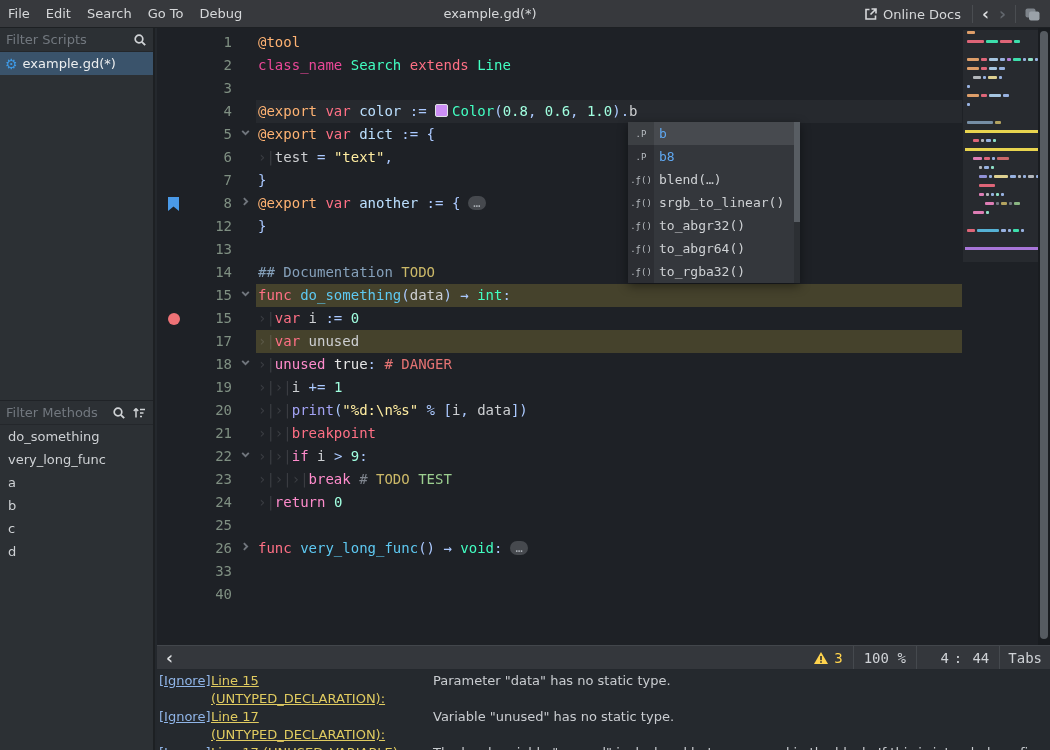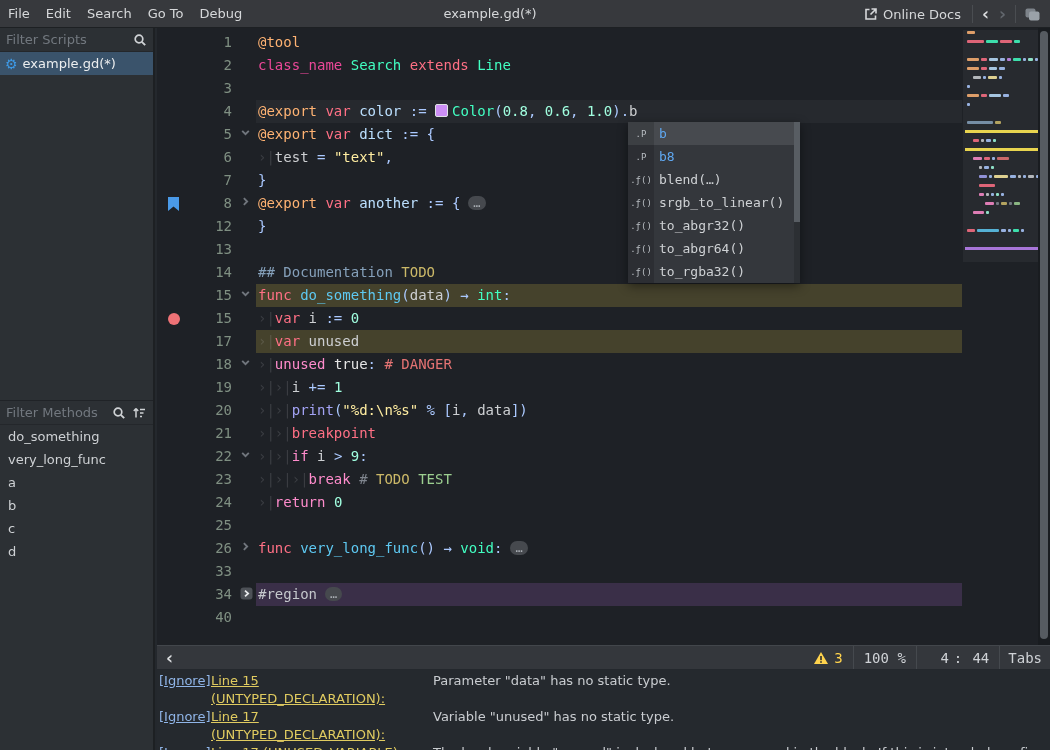--- a/index.html
+++ b/index.html
@@ -211,24 +211,20 @@
         <div class="code-line"><div class="lnum">22</div><div class="fold"><svg width="11" height="11" viewBox="0 0 10 10">
               <path d="M2 3.5 L5 6.5 L8 3.5" stroke="#71767d" stroke-width="1.7" fill="none"></path>
             </svg></div><div class="code"><span class="tab-mark">›|</span><span class="tab-mark">›|</span><span style="color: rgb(255, 140, 204); margin-top: 30px;">if </span><span style="color: rgb(205, 207, 210);">i </span><span style="color: rgb(171, 201, 255);">&gt; </span><span style="color: rgb(161, 255, 224);">9</span><span style="color: rgb(171, 201, 255);">:</span></div></div>
         <div class="code-line"><div class="lnum">23</div><div class="code"><span class="tab-mark">›|</span><span class="tab-mark">›|</span><span class="tab-mark">›|</span><span style="color: rgb(255, 140, 204);">break </span><span style="color: rgb(128, 134, 143);"># </span><span style="color: rgb(204, 185, 104);">TODO</span><span style="color: rgb(128, 134, 143);"> </span><span style="color: rgb(156, 207, 144);">TEST</span></div></div>
         <div class="code-line"><div class="lnum">24</div><div class="code"><span class="tab-mark">›|</span><span style="color: rgb(255, 140, 204);">return </span><span style="color: rgb(161, 255, 224);">0</span></div></div>
         <div class="code-line"><div class="lnum">25</div><div class="code"></div></div>
         <div class="code-line"><div class="lnum">26</div><div class="fold"><svg width="11" height="11" viewBox="0 0 10 10">
               <path d="M3.5 2 L6.5 5 L3.5 8" stroke="#71767d" stroke-width="1.7" fill="none"></path>
             </svg></div><div class="code"><span style="color: rgb(255, 112, 133);">func </span><span style="color: rgb(94, 201, 242);">very_long_func</span><span style="color: rgb(171, 201, 255);">() </span><span style="color: rgb(171, 201, 255);">→ </span><span style="color: rgb(66, 255, 194);">void</span><span style="color: rgb(171, 201, 255);">:</span><span class="fold-pill">…</span></div></div>
         <div class="code-line"><div class="lnum">33</div><div class="code"></div></div>
-        <div class="code-line"><div class="hl region"></div><div class="lnum">34</div><div class="fold"><svg width="13" height="13" viewBox="0 0 13 13">
-              <rect x="0.5" y="0.5" width="12" height="12" rx="3" fill="#4d5157"></rect>
-              <path d="M5 3.6 L8.2 6.5 L5 9.4" stroke="#e8eaec" stroke-width="1.7" fill="none"></path>
-            </svg></div><div class="code"><span style="color: rgb(197, 200, 204);">#region</span><span class="fold-pill">…</span></div></div>
         <div class="code-line"><div class="lnum">40</div><div class="code"></div></div>
       </div>
     <div class="minimap">
       <div class="mm-view"></div>
       <div id="mm-bars">
           <div class="mm-row" style="top: 3px; left: 4px;">
             <div class="mm-bar" style="width: 8px; background: rgb(255, 179, 115);"></div>
           </div>
           <div class="mm-row" style="top: 12px; left: 4px;">
             <div class="mm-bar" style="width: 17px; background: rgb(255, 112, 133);"></div>

